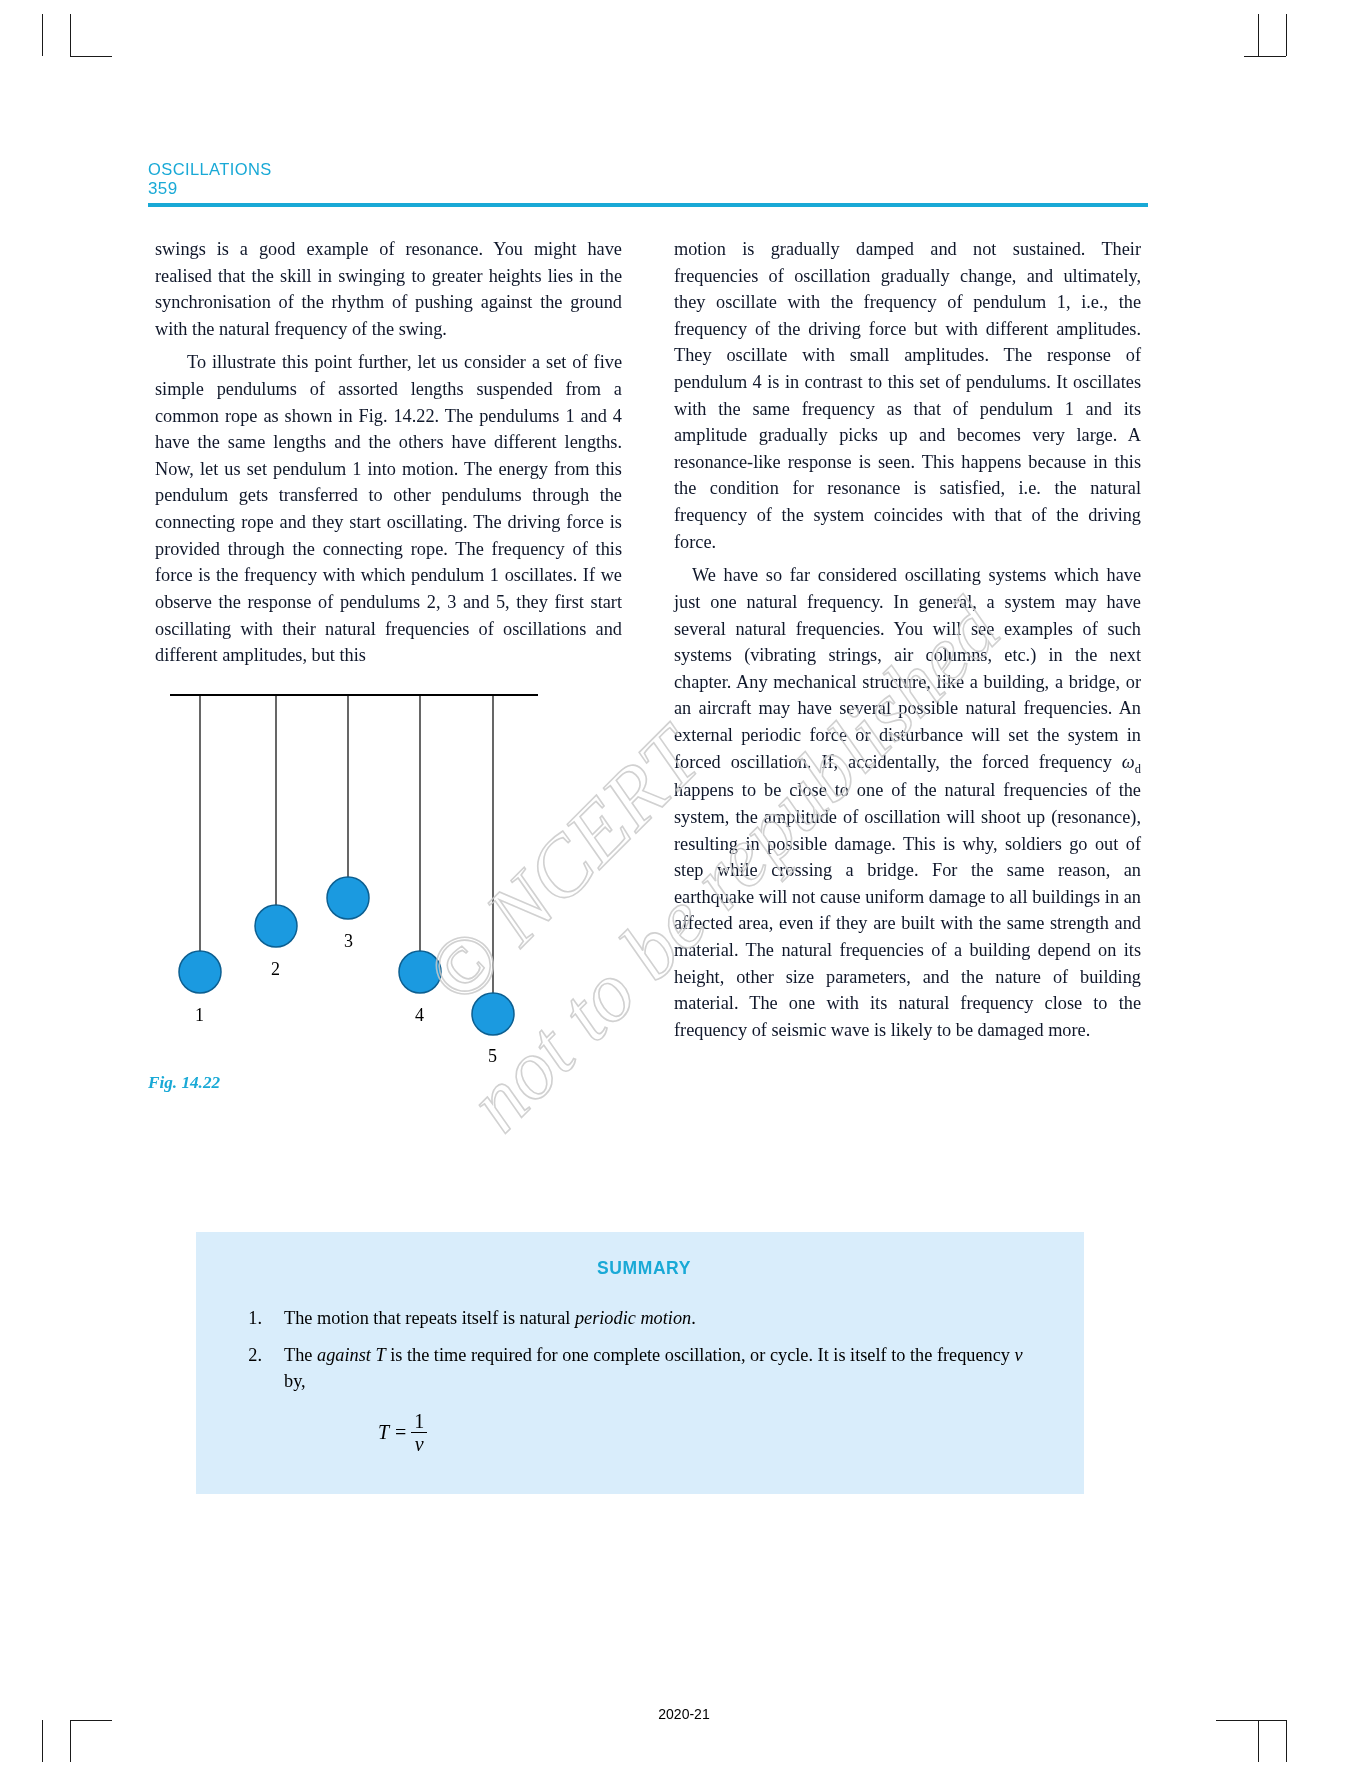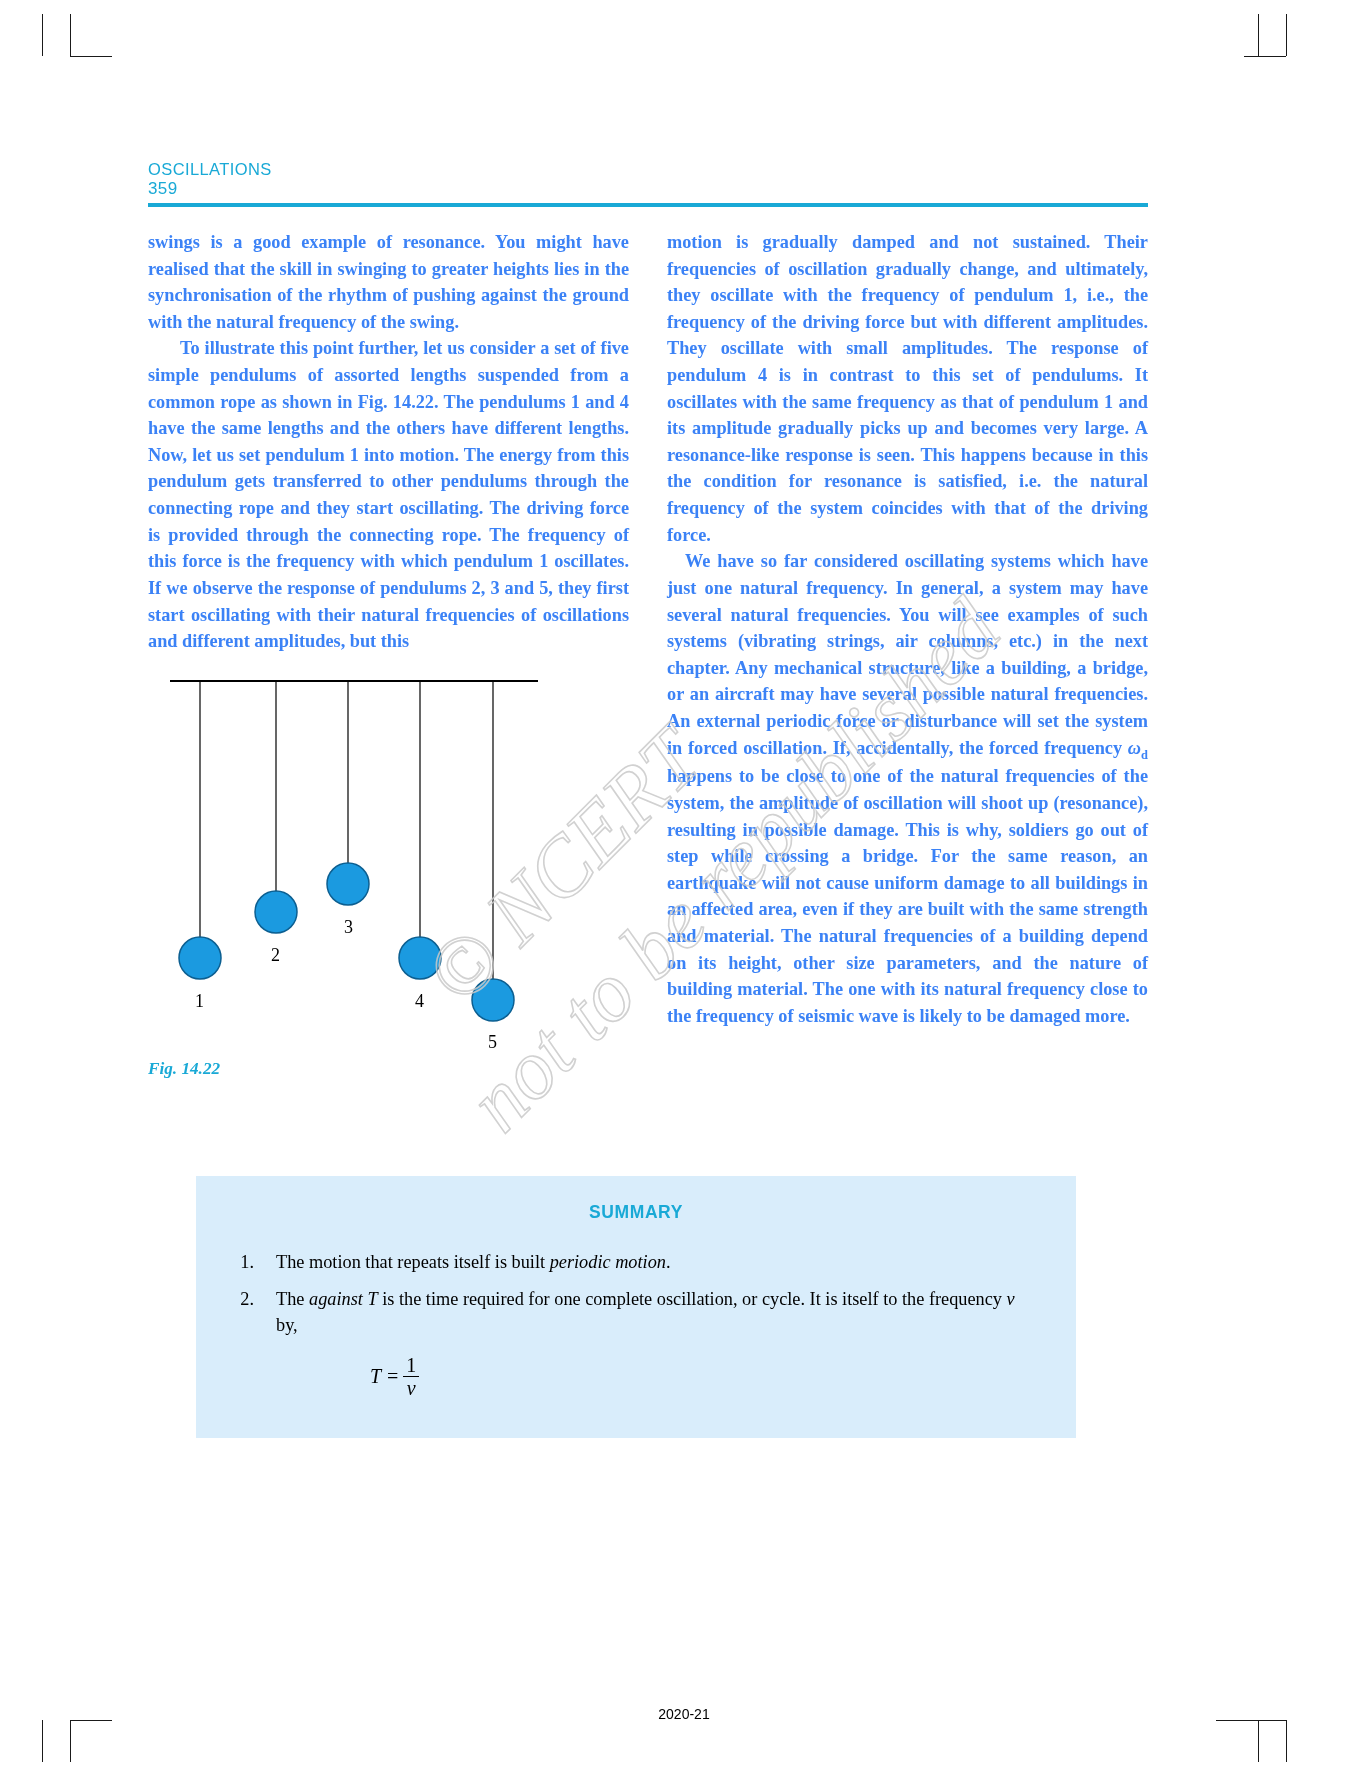--- a/index.html
+++ b/index.html
@@ -58,26 +58,25 @@
   
   .cols {
     display: flex;
     gap: 38px;
     margin-top: 22px;
   }
   .col {
     width: 481px;
   }
   .col p {
-    margin: 0;
+    margin: 7px;
     font-size: 18.3px;
     line-height: 1.455;
     text-align: justify;
-    color: #3b82f6;
-    font-weight: bold;
+    color: #0f172a;
   }
   .col p.indent { text-indent: 32px; }
   .col p.indent-sm { text-indent: 18px; }
 
   
   .figure {
     margin-top: 18px;
     position: relative;
     height: 380px;
   }
@@ -97,24 +96,24 @@
   .figcap .txt {
     font-style: italic;
     color: #000;
     text-align: justify;
   }
 
   
   .summary {
     position: absolute;
     left: 196px;
-    top: 1176px;
+    top: 1232px;
     width: 880px;
     background: #d9edfb;
-    padding: 26px 0 40px 0;
+    padding: 26px 0 40px 8px;
   }
   .summary h2 {
     margin: 0 0 26px 0;
     text-align: center;
     color: #19a9d6;
     font-family: "Liberation Sans", sans-serif;
     font-size: 17.5px;
     letter-spacing: 0.6px;
   }
   .sitem {
@@ -276,21 +275,21 @@
     </div>
 
   </div>
 </div>
 
 <div class="summary">
   <h2>SUMMARY</h2>
 
   <div class="sitem">
     <div class="num">1.</div>
-    <div class="body"><span>The motion that repeats itself is built </span><i class="ital">periodic motion</i><span>.</span></div>
+    <div class="body"><span>The motion that repeats itself is natural </span><i class="ital">periodic motion</i><span>.</span></div>
   </div>
 
   <div class="sitem">
     <div class="num">2.</div>
     <div class="body"><span>The </span><i class="ital">against T</i><span> is the time required for one complete oscillation, or cycle. It is  itself to the frequency </span><i class="ital">ν</i><span> by,</span></div>
   </div>
 
   <div class="formula">
     <span>T =</span>
     <span class="frac">

